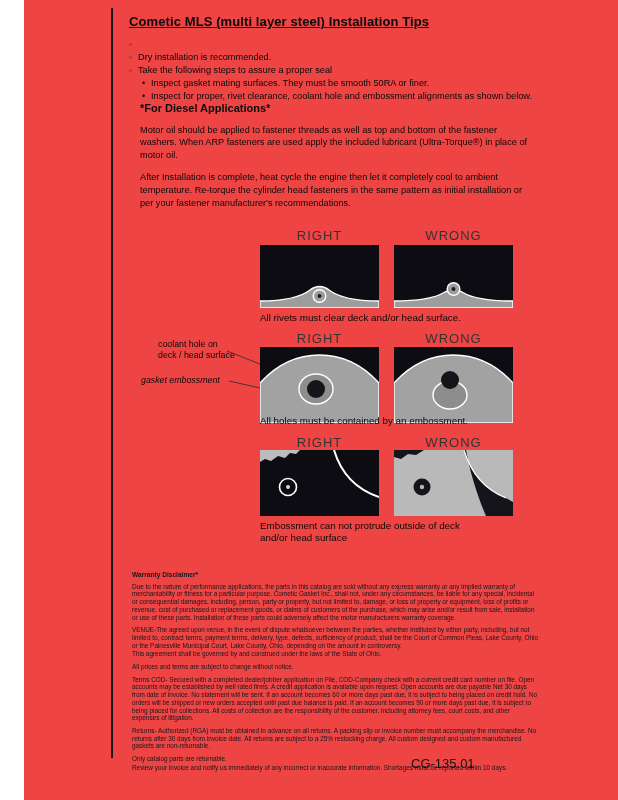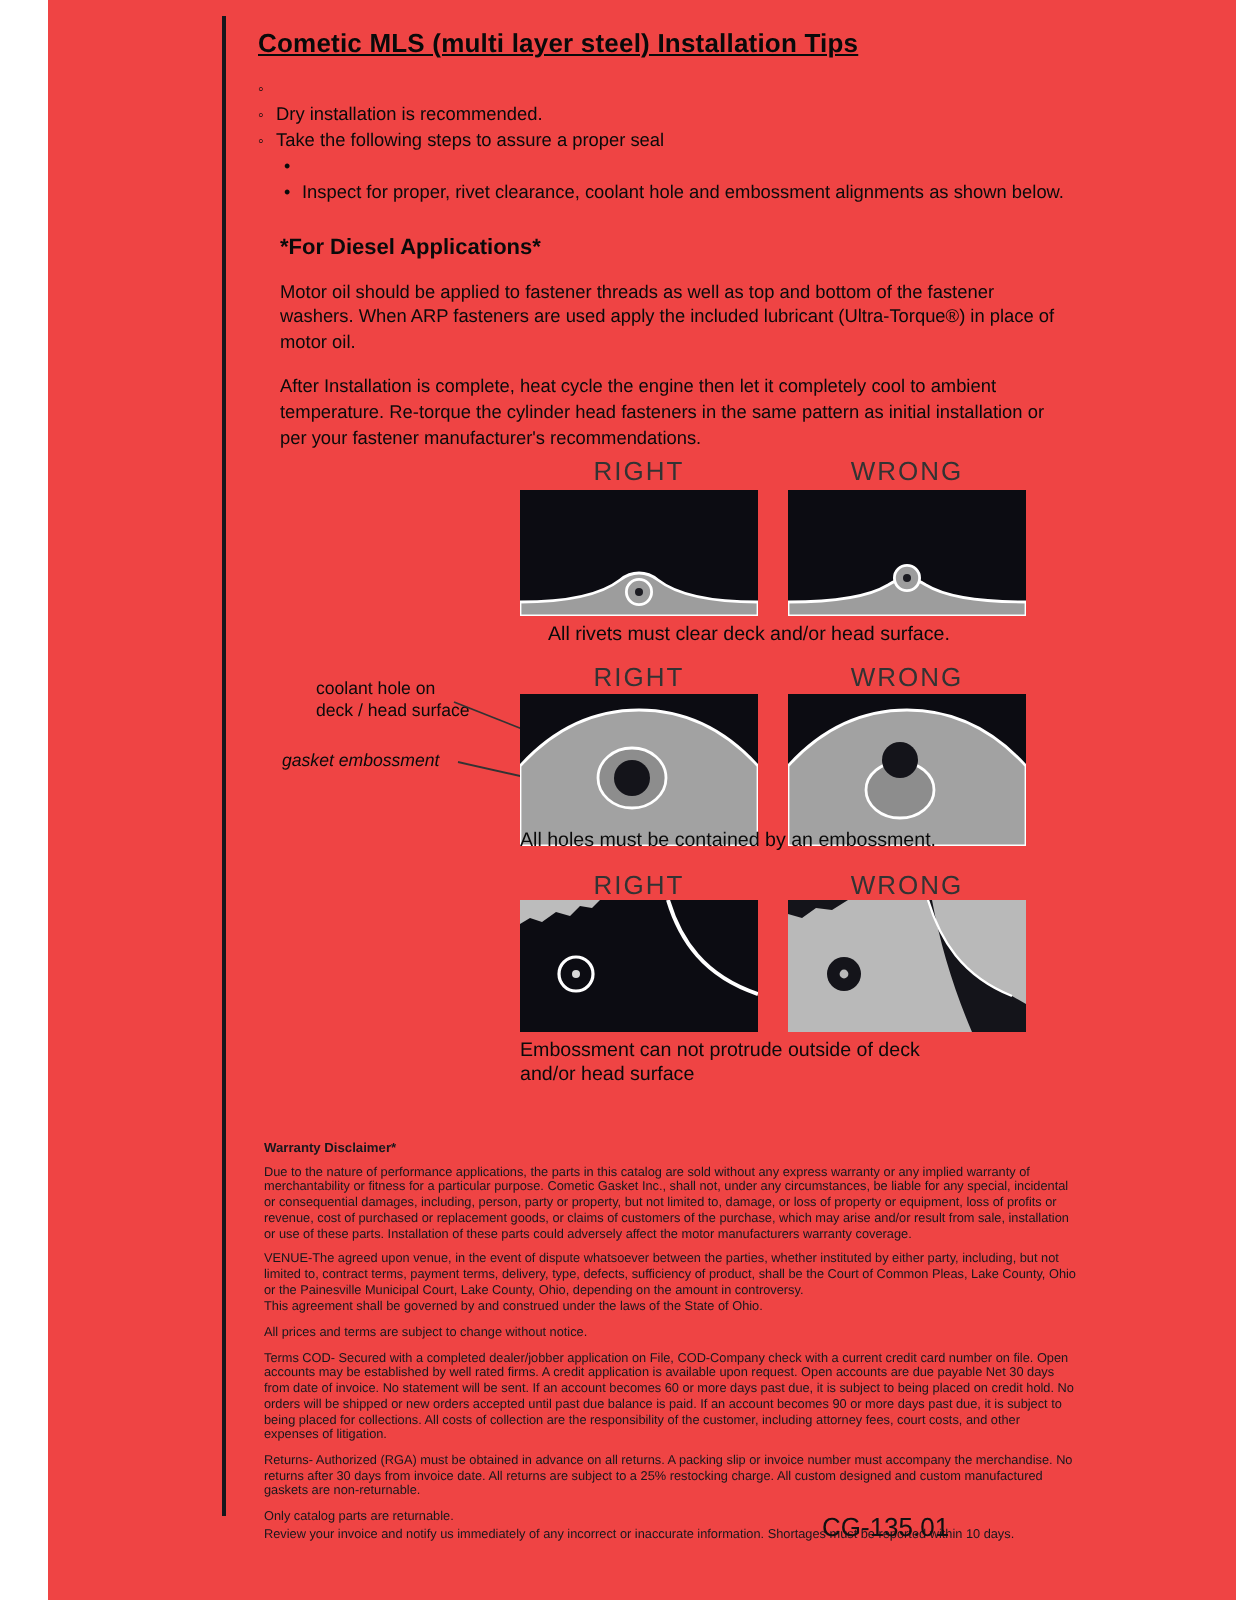--- a/index.html
+++ b/index.html
@@ -11,21 +11,21 @@
 
   
   .sec-tips { position:absolute; left:105px; top:14px; width:432px; }
   .sec-tips h1 { font-size:13px; font-weight:bold; text-decoration:underline; margin-bottom:9px; letter-spacing:0.1px; }
   .bullet-row { display:flex; font-size:9.2px; line-height:13px; }
   .bullet-row .m1 { width:9px; flex:0 0 9px; font-size:8px; }
   .bullet-row.sub { margin-left:13px; }
   .bullet-row .m2 { width:9px; flex:0 0 9px; font-size:9px; }
 
   
-  .sec-diesel { position:absolute; left:116px; top:118px; width:396px; font-size:9.2px; line-height:12.6px; }
+  .sec-diesel { position:absolute; left:116px; top:102px; width:396px; font-size:9.2px; line-height:12.6px; }
   .sec-diesel h2 { font-size:11px; font-weight:bold; margin-bottom:9px; }
   .sec-diesel p { margin-bottom:10px; }
   .sec-diesel .note { margin-top:2px; }
 
   
   .sec-diagrams { position:absolute; left:105px; top:228px; width:432px; height:330px; }
   .dg-label { position:absolute; width:119px; text-align:center; font-size:13px; color:#333333; letter-spacing:1px; }
   .dg-box { position:absolute; display:block; }
   .dg-caption { position:absolute; font-size:9.8px; color:#0a0a0a; line-height:12px; }
   .callout { position:absolute; font-size:8.8px; line-height:10.8px; color:#0a0a0a; }
@@ -53,20 +53,21 @@
     <div class="bullet-row">
       <span class="m1">◦</span>
       <span>Dry installation is recommended.</span>
     </div>
     <div class="bullet-row">
       <span class="m1">◦</span>
       <span>Take the following steps to assure a proper seal</span>
     </div>
     <div class="bullet-row sub">
       <span class="m2">•</span>
+      <span>Inspect gasket mating surfaces.  They must be smooth 50RA or finer.</span>
     </div>
     <div class="bullet-row sub">
       <span class="m2">•</span>
       <span>Inspect for proper, rivet clearance, coolant hole and embossment alignments as shown below.</span>
     </div>
   </div>
 
   <div class="sec-diesel">
     <h2>*For Diesel Applications*</h2>
     <p>Motor oil should be applied to fastener threads as well as top and bottom of the fastener washers. When ARP fasteners are used apply the included lubricant (Ultra-Torque®) in place of motor oil.</p>
@@ -83,21 +84,21 @@
       <path d="M0,63 L0,56 C26,56 41,52 50,45 C53,42.6 56,41.5 59.5,41.5 C63,41.5 66,42.6 69,45 C78,52 93,56 119,56 L119,63 Z" fill="#9d9d9d" stroke="#ffffff" stroke-width="1.4"></path>
       <circle cx="59.5" cy="51" r="6.3" fill="#9d9d9d" stroke="#ffffff" stroke-width="1.4"></circle>
       <circle cx="59.5" cy="51" r="2" fill="#1c1c22"></circle>
     </svg>
     <svg class="dg-box" style="left:265px; top:17px;" width="119" height="63" viewBox="0 0 119 63">
       <rect width="119" height="63" fill="#0c0c12"></rect>
       <path d="M0,63 L0,56 C26,56 41,53 50,47.5 C53,45.5 56,44.5 59.5,44.5 C63,44.5 66,45.5 69,47.5 C78,53 93,56 119,56 L119,63 Z" fill="#9d9d9d" stroke="#ffffff" stroke-width="1.4"></path>
       <circle cx="59.5" cy="44" r="6.3" fill="#9d9d9d" stroke="#ffffff" stroke-width="1.4"></circle>
       <circle cx="59.5" cy="44" r="2" fill="#1c1c22"></circle>
     </svg>
-    <div class="dg-caption" style="left:145px; top:84px;">All rivets must clear deck and/or head surface.</div>
+    <div class="dg-caption" style="left:131px; top:84px;">All rivets must clear deck and/or head surface.</div>
 
     <div class="dg-label" style="left:131px; top:103px;">RIGHT</div>
     <div class="dg-label" style="left:265px; top:103px;">WRONG</div>
 
     <div class="callout" style="left:29px; top:111px; width:80px;">coolant hole on deck / head surface</div>
     <div class="callout" style="left:12px; top:147px;font-style:italic;">gasket embossment</div>
     <svg class="pointer-lines" width="92" height="62" viewBox="0 0 92 62">
       <line x1="2" y1="10" x2="88" y2="44" stroke="#333333" stroke-width="0.9"></line>
       <line x1="4" y1="40" x2="66" y2="54" stroke="#333333" stroke-width="0.9"></line>
     </svg>

